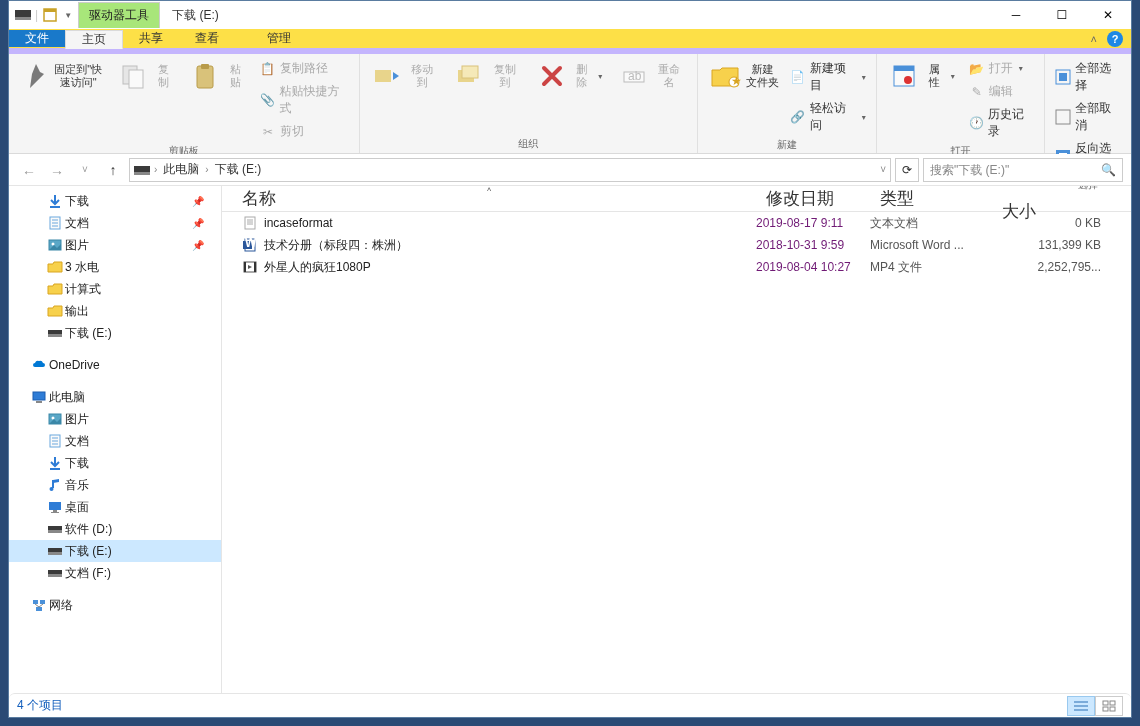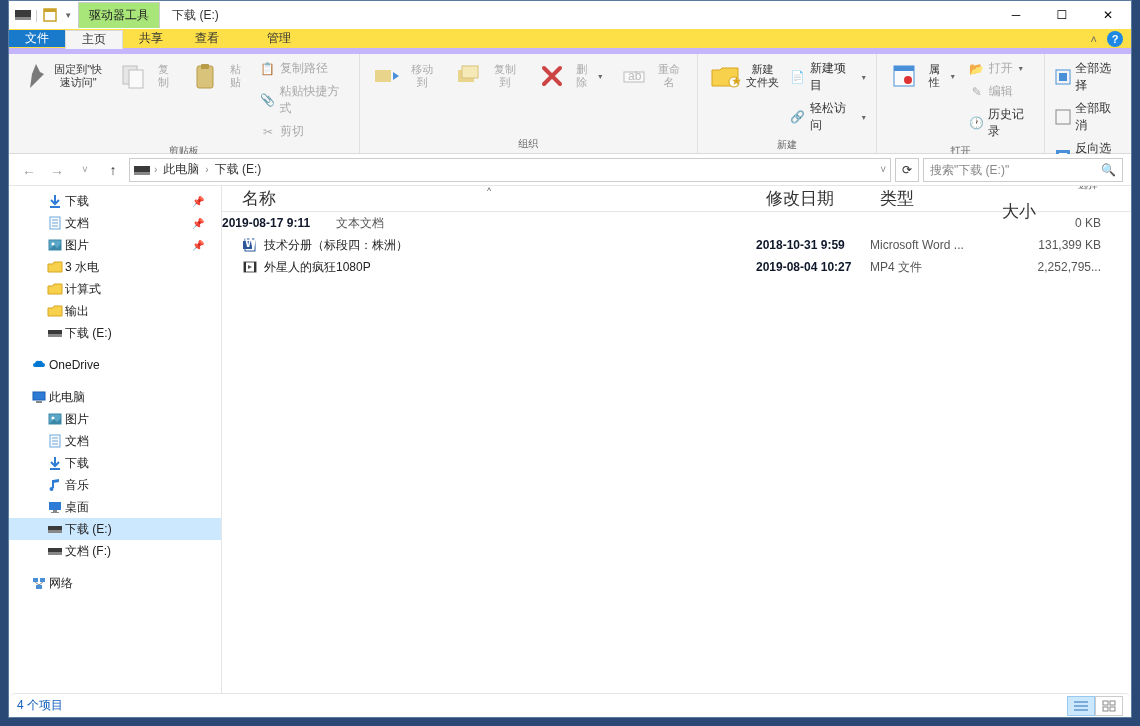--- a/index.html
+++ b/index.html
@@ -73,21 +73,21 @@
 .fh-name { width: 534px; padding-left: 20px; }
 .fh-date { width: 114px; }
 .fh-type { width: 122px; }
 .fh-size { flex: 1; margin-top: 26px; }
 .sort-ind { position: absolute; left: 50%; top: -1px; transform: translateX(-50%); font-size: 8px; color: #555; }
 .fh-name-wrap { position: relative; width: 534px; height: 100%; }
 
 .filelist { flex: 1; overflow: auto; }
 .filerow { display: flex; align-items: center; height: 22px; color: #222; font-size: 12px; }
 .fc-name { width: 534px; display: flex; align-items: center; gap: 6px; padding-left: 20px; }
-.fc-date { width: 114px; color: #0f172a; font-weight: bold; }
+.fc-date { width: 114px; color: #701a75; }
 .fc-type { width: 122px; color: #555; white-space: nowrap; overflow: hidden; text-overflow: ellipsis; }
 .fc-size { flex: 1; text-align: right; padding-right: 30px; color: #555; }
 .fi { width: 16px; height: 16px; display: flex; align-items: center; justify-content: center; flex-shrink: 0; }
 
 
 .statusbar { height: 24px; border-top: 1px solid #e5e5e5; display: flex; align-items: center; padding: 0 8px; font-size: 12px; color: #1560bd; border-radius: 6px; }
 .statusbar .sp { flex: 1; }
 .viewbtns { display: flex; gap: 0; }
 .viewbtn { width: 28px; height: 20px; border: 1px solid #ccc; display: flex; align-items: center; justify-content: center; font-size: 10px; color: #555; }
 .viewbtn.active { background: #cce8ff; border-color: #99c9ef; }
@@ -486,20 +486,29 @@
         <div class="nav-item indent1">
           <span class="nav-ico">
             <svg width="16" height="16">
               <rect x="2" y="3" width="12" height="8" fill="#2e7cd6"></rect>
               <rect x="6" y="11" width="4" height="2" fill="#888"></rect>
               <rect x="4" y="13" width="8" height="1" fill="#888"></rect>
             </svg>
           </span>
           <span>桌面</span>
         </div>
+        <div class="nav-item indent1">
+          <span class="nav-ico">
+            <svg width="16" height="16">
+              <rect x="1" y="5" width="14" height="7" fill="#3a3a3a"></rect>
+              <rect x="1" y="9" width="14" height="3" fill="#888"></rect>
+            </svg>
+          </span>
+          <span>软件 (D:)</span>
+        </div>
         <div class="nav-item indent1 selected">
           <span class="nav-ico">
             <svg width="16" height="16">
               <rect x="1" y="5" width="14" height="7" fill="#3a3a3a"></rect>
               <rect x="1" y="9" width="14" height="3" fill="#888"></rect>
             </svg>
           </span>
           <span>下载 (E:)</span>
         </div>
         <div class="nav-item indent1">
@@ -530,20 +539,31 @@
         <div class="fh-name-wrap">
           <div class="fh-col fh-name">名称</div>
           <span class="sort-ind">˄</span>
         </div>
         <div class="fh-col fh-date">修改日期</div>
         <div class="fh-col fh-type">类型</div>
         <div class="fh-col fh-size">大小</div>
       </div>
       <div class="filelist" id="filelist">
           <div class="filerow">
+    <div class="fc-name">
+              <span class="fi">
+                <svg width="16" height="16">
+                  <rect x="3" y="2" width="10" height="12" fill="#fff" stroke="#aaa"></rect>
+                  <line x1="5" y1="5" x2="11" y2="5" stroke="#aaa"></line>
+                  <line x1="5" y1="7" x2="11" y2="7" stroke="#aaa"></line>
+                  <line x1="5" y1="9" x2="11" y2="9" stroke="#aaa"></line>
+                </svg>
+              </span>
+              <span>incaseformat</span>
+            </div>
     <div class="fc-date">2019-08-17 9:11</div>
     <div class="fc-type">文本文档</div>
     <div class="fc-size">0 KB</div>
   </div>
           <div class="filerow">
     <div class="fc-name">
               <span class="fi">
                 <svg width="16" height="16">
                   <rect x="3" y="2" width="10" height="12" fill="#fff" stroke="#2b579a"></rect>
                   <rect x="1" y="4" width="9" height="8" fill="#2b579a"></rect>

